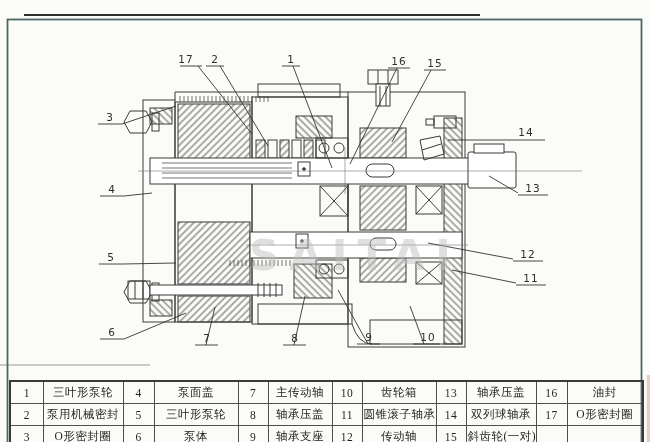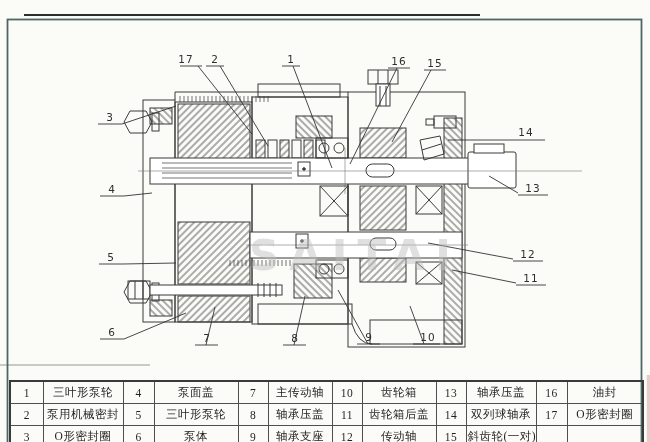--- a/index.html
+++ b/index.html
@@ -282,21 +282,21 @@
       <td>油封</td>
     </tr>
     <tr>
       <td class="num">2</td>
       <td>泵用机械密封</td>
       <td class="num">5</td>
       <td>三叶形泵轮</td>
       <td class="num">8</td>
       <td>轴承压盖</td>
       <td class="num">11</td>
-      <td>齿轮箱后盖</td>
+      <td>圆锥滚子轴承</td>
       <td class="num">14</td>
       <td>双列球轴承</td>
       <td class="num">17</td>
       <td>O形密封圈</td>
     </tr>
     <tr>
       <td class="num">3</td>
       <td>O形密封圈</td>
       <td class="num">6</td>
       <td>泵体</td>

